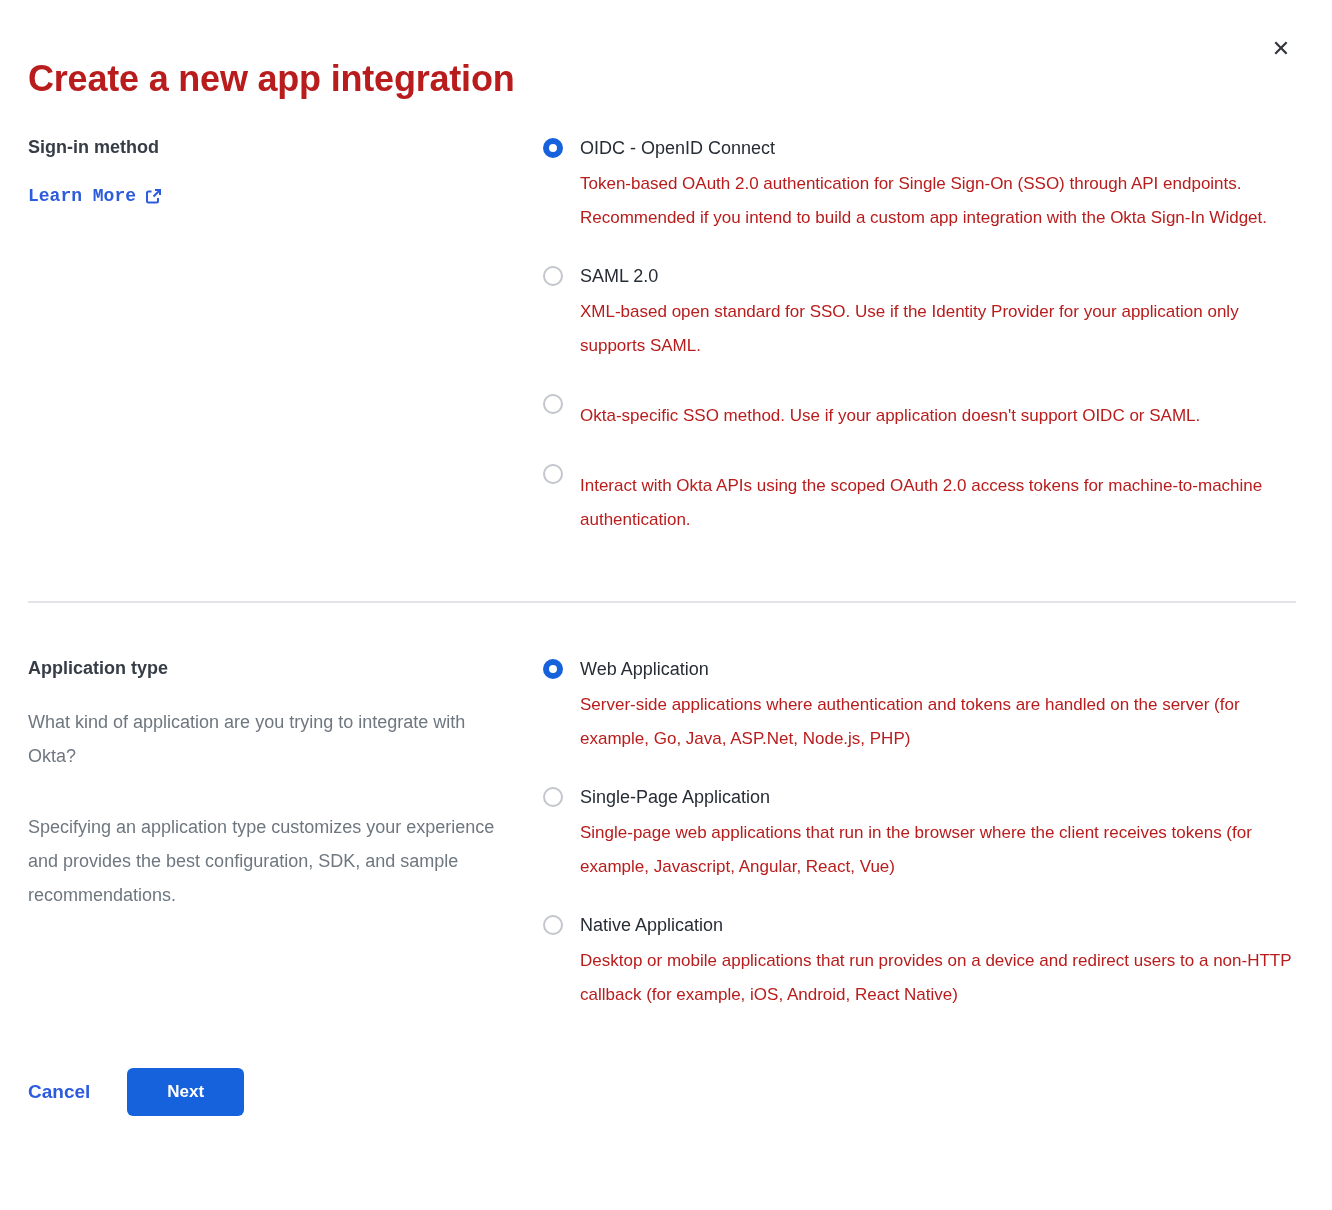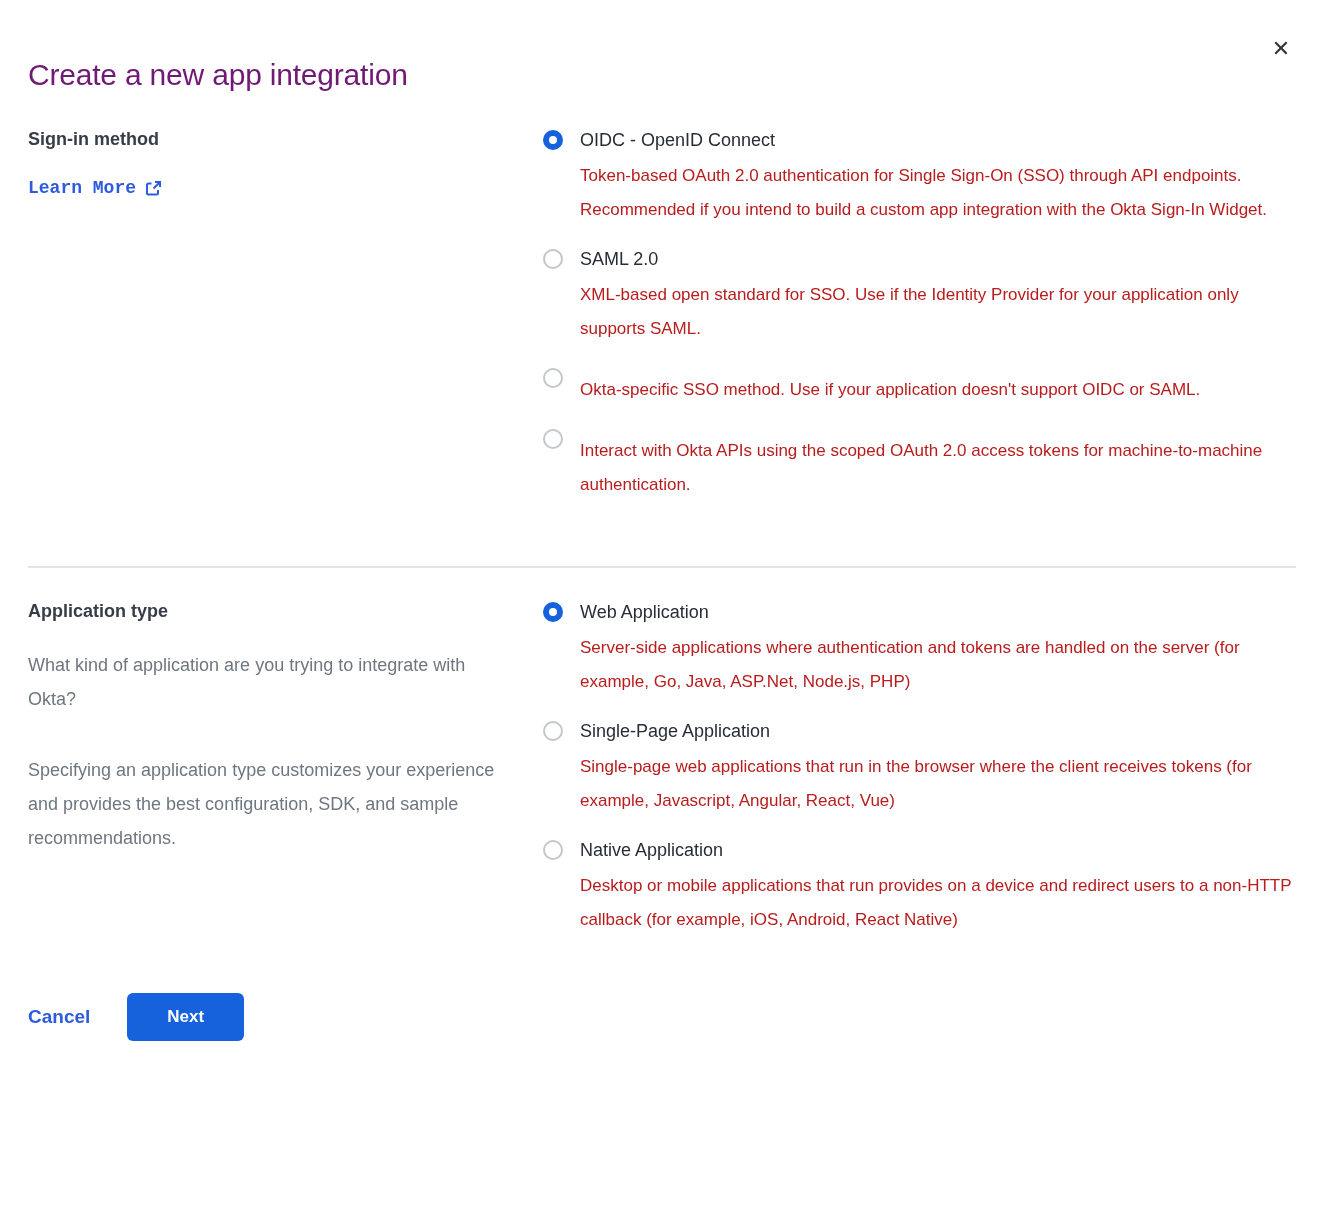--- a/index.html
+++ b/index.html
@@ -27,31 +27,31 @@
     border: none;
     background: transparent;
     font-size: 22px;
     line-height: 26px;
     color: #30343b;
     cursor: pointer;
     font-family: "DejaVu Sans", sans-serif;
   }
   h1.dialog-title {
     padding-top: 58px;
-    font-size: 30px;
-    font-weight: normal;
+    font-size: 36px;
+    font-weight: bold;
     letter-spacing: -0.2px;
-    color: #701a75;
+    color: #b91c1c;
   }
   .section {
     display: grid;
     grid-template-columns: 515px 1fr;
   }
   .section-signin { margin-top: 36px; }
-  .section-apptype { margin-top: 32px; }
+  .section-apptype { margin-top: 54px; }
   .left-col { padding-right: 30px; }
   .left-heading {
     font-size: 18px;
     font-weight: bold;
     color: #363d47;
     line-height: 22px;
   }
   .learn-more {
     margin-top: 28px;
     display: inline-flex;
@@ -69,21 +69,21 @@
     font-size: 18px;
     line-height: 34px;
     color: #6e7780;
     max-width: 490px;
   }
   .left-para.first { margin-top: 26px; }
   .left-para.second { margin-top: 37px; }
   .options {
     display: flex;
     flex-direction: column;
-    gap: 20px;
+    gap: 29px;
   }
   .option {
     display: flex;
     align-items: flex-start;
     gap: 17px;
     cursor: pointer;
   }
   .radio {
     flex: 0 0 auto;
     width: 20px;

